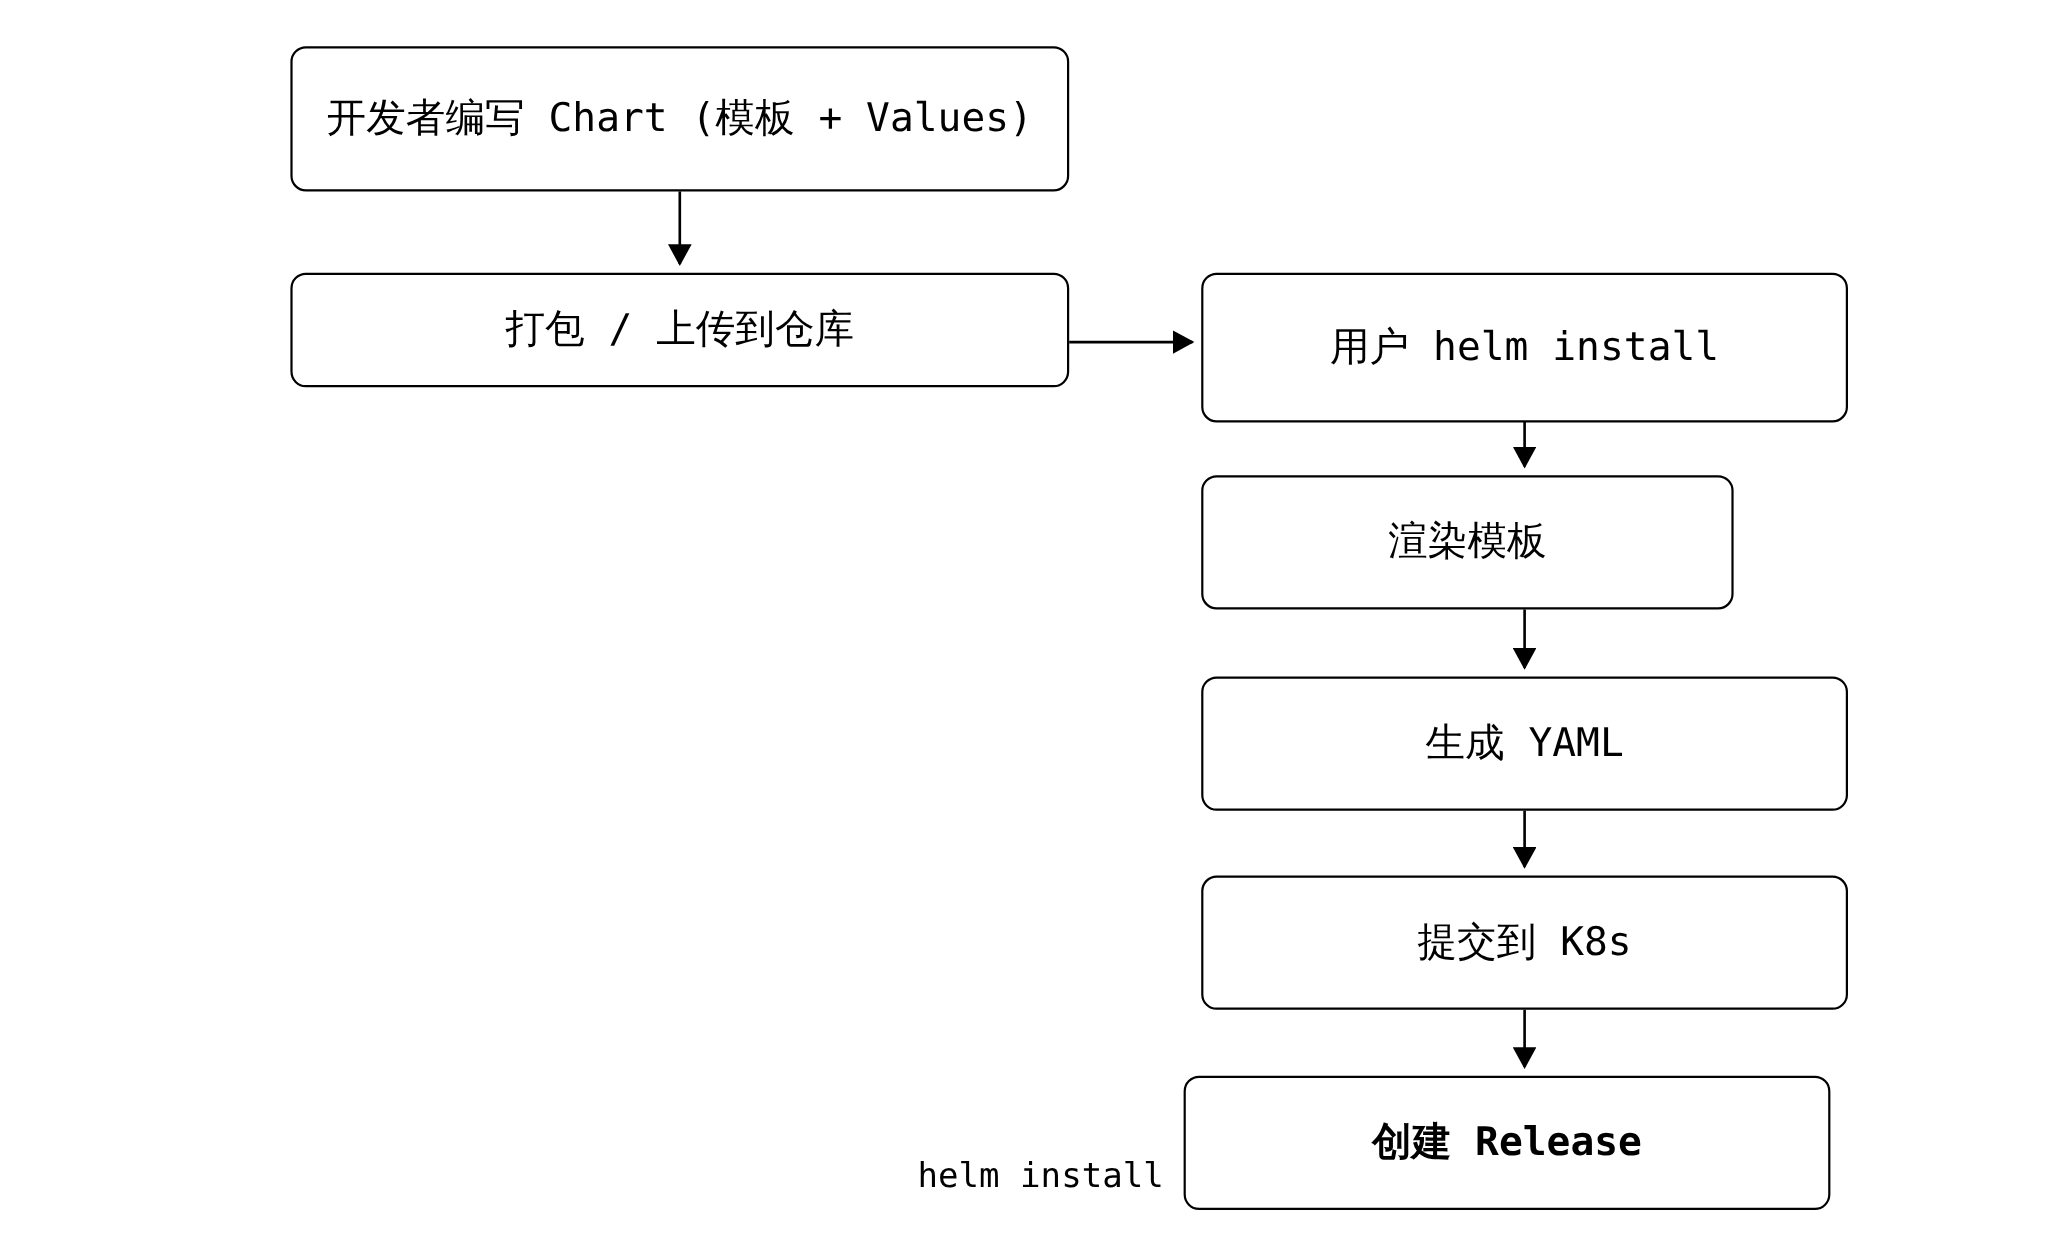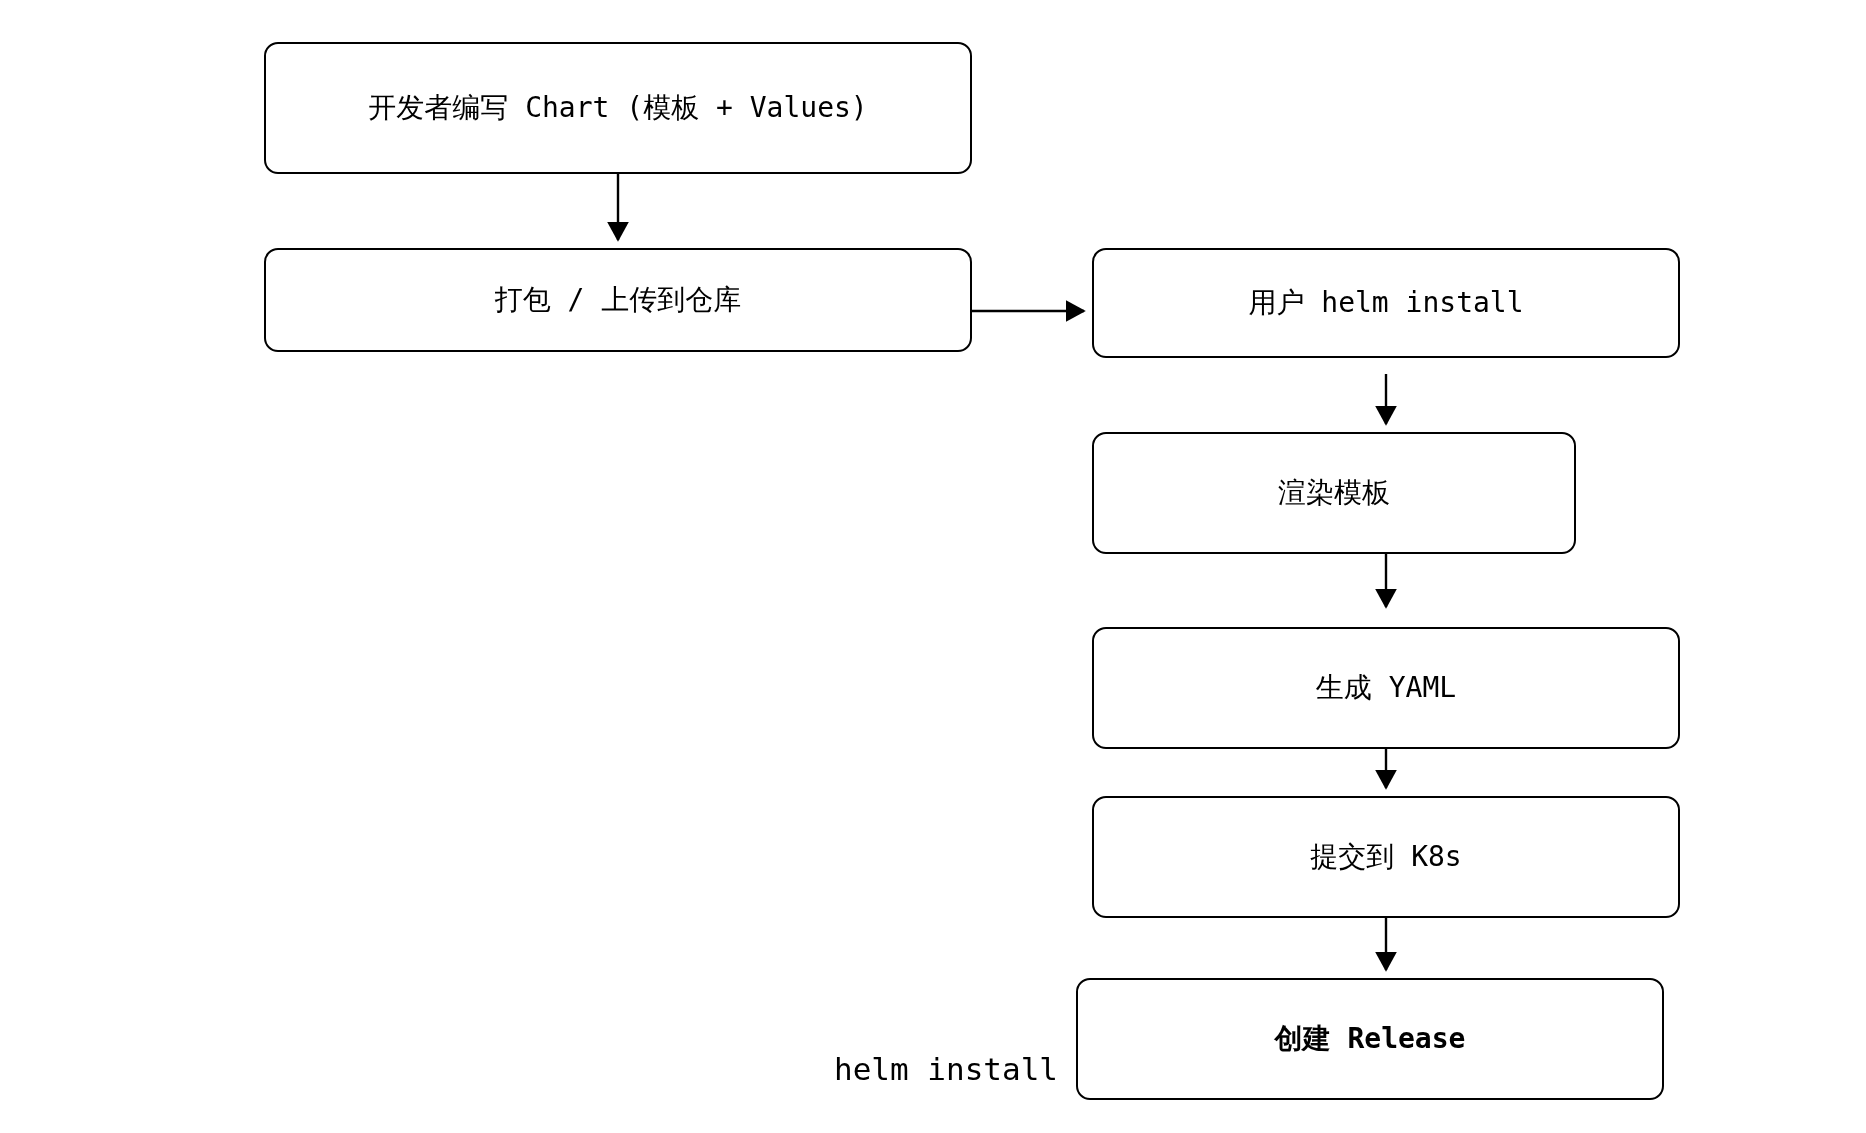--- a/index.html
+++ b/index.html
@@ -24,21 +24,21 @@
     position: absolute;
     box-sizing: border-box;
     border: 2px solid #000000;
     border-radius: 14px;
     background: #ffffff;
     display: flex;
     align-items: center;
     justify-content: center;
     color: #000000;
     font-family: "DejaVu Sans Mono", "Liberation Mono", monospace;
-    font-size: 28px;
+    font-size: 36px;
     line-height: 1.2;
     white-space: pre;
     letter-spacing: 0px;
   }
   .edge-layer {
     position: absolute;
     inset: 0;
     pointer-events: none;
   }
   .note {
@@ -48,23 +48,23 @@
     font-size: 31px;
     line-height: 1.30;
     text-align: right;
     white-space: pre;
   }
   .note-line { display: block; }
 
   
   #n-author   { left: 264px; top: 42px;   width: 708px; height: 132px; }
   #n-package  { left: 264px; top: 248px;  width: 708px; height: 104px; }
-  #n-install  { left: 1092px; top: 248px; width: 588px; height: 110px; }
+  #n-install  { left: 1092px; top: 248px; width: 588px; height: 136px; }
   #n-render   { left: 1092px; top: 432px; width: 484px; height: 122px; }
-  #n-yaml     { left: 1092px; top: 615px; width: 588px; height: 122px; margin-top: 12px; }
+  #n-yaml     { left: 1092px; top: 615px; width: 588px; height: 122px; }
   #n-submit   { left: 1092px; top: 796px; width: 588px; height: 122px; }
   #n-release  { left: 1076px; top: 978px; width: 588px; height: 122px; font-weight: bold; }
 
   #note-cmds  { left: 710px; top: 968px; width: 348px; }
 </style>
 </head>
 <body>
 
 <div id="canvas">
 

